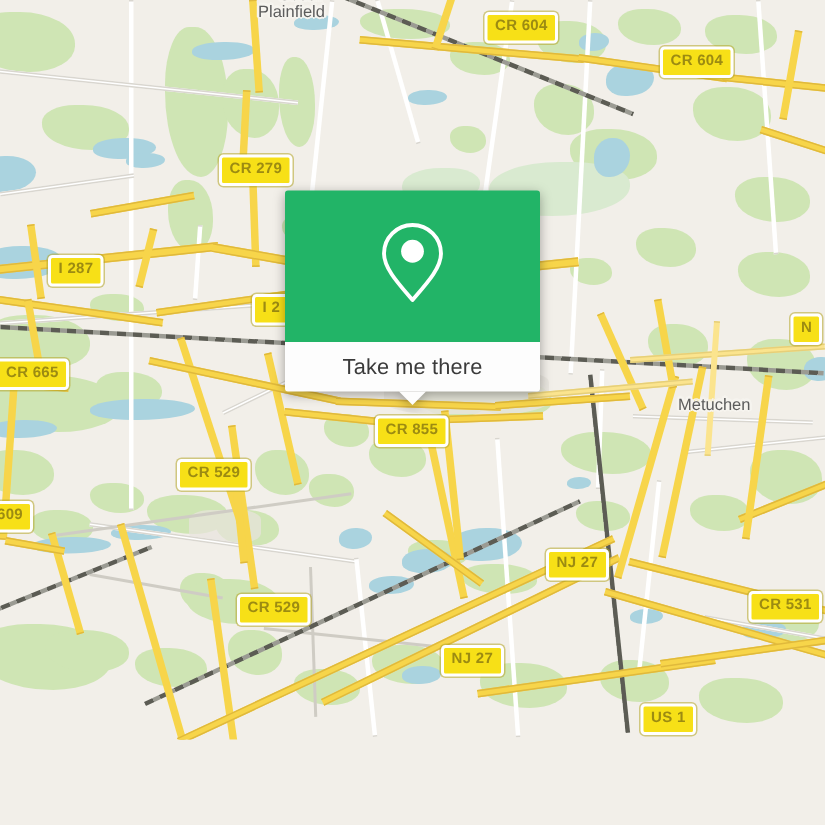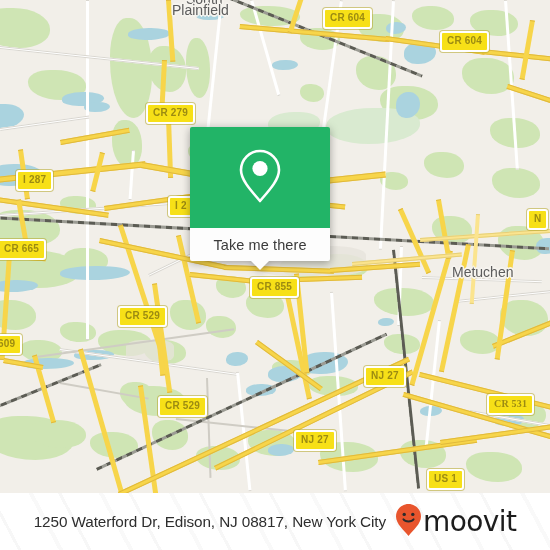--- a/index.html
+++ b/index.html
@@ -40,25 +40,25 @@
     box-shadow:0 0 0 1px rgba(180,165,40,.55);
     letter-spacing:.2px;
   }
   
   .place{
     position:absolute;color:#5c5c5c;white-space:nowrap;
     text-shadow:
       -1.6px 0 #f6f4ef,1.6px 0 #f6f4ef,0 -1.6px #f6f4ef,0 1.6px #f6f4ef,
       -1.2px -1.2px #f6f4ef,1.2px 1.2px #f6f4ef,-1.2px 1.2px #f6f4ef,1.2px -1.2px #f6f4ef;
   }
-  .place-lg{font-size:14px;}
+  .place-lg{font-size:11px;}
 
   
   #callout{
-    position:absolute;left:190px;top:127px;width:140px;
+    position:absolute;left:190px;top:127px;width:170px;
     filter:drop-shadow(0 2px 4px rgba(0,0,0,.34));
     border-radius:11px;
   }
   #callout-top{
     height:101px;background:#22b467;display:flex;
     align-items:center;justify-content:center;
     border-radius:2px 2px 0 0;
   }
   #callout-bottom{
     height:33px;background:#fdfdfd;display:flex;
@@ -298,28 +298,28 @@
       <div class="road prim" style="left:476px;top:214px;width:4px;height:90px;transform:rotate(4deg);"></div>
       <div class="road prim" style="left:352px;top:262px;width:110px;height:4px;transform:rotate(-5deg);"></div>
       <div class="road mway" style="left:530px;top:20px;width:5px;height:60px;transform:rotate(10deg);"></div>
       <div class="road mway" style="left:508px;top:84px;width:50px;height:5px;transform:rotate(18deg);"></div>
     </div>
 
     <div class="layer">
       <div class="shield" style="left:323px;top:8px;">CR 604</div>
       <div class="shield" style="left:440px;top:31px;">CR 604</div>
       <div class="shield" style="left:146px;top:103px;">CR 279</div>
-      <div class="shield" style="left:16px;top:170px;">I 287</div>
+      <div class="shield" style="left:32px;top:170px;">I 287</div>
       <div class="shield" style="left:168px;top:196px;">I 2</div>
       <div class="shield" style="left:-3px;top:239px;">CR 665</div>
       <div class="shield" style="left:250px;top:277px;">CR 855</div>
       <div class="shield" style="left:118px;top:306px;">CR 529</div>
       <div class="shield" style="left:-9px;top:334px;">609</div>
       <div class="shield" style="left:364px;top:366px;">NJ 27</div>
-      <div class="shield" style="left:487px;top:394px;font-family:Liberation Serif, serif;">CR 531</div>
+      <div class="shield" style="left:499px;top:394px;">CR 531</div>
       <div class="shield" style="left:158px;top:396px;">CR 529</div>
       <div class="shield" style="left:294px;top:430px;">NJ 27</div>
       <div class="shield" style="left:427px;top:469px;">US 1</div>
       <div class="shield" style="left:527px;top:209px;">N</div>
 
       <div class="place place-lg" style="left:186px;top:-9px;">South</div>
       <div class="place place-lg" style="left:172px;top:2px;">Plainfield</div>
       <div class="place place-lg" style="left:452px;top:264px;">Metuchen</div>
     </div>
 
@@ -333,31 +333,14 @@
         </span>
       </div>
       <div id="callout-bottom">
         <span id="callout-label">Take me there</span>
       </div>
       <div id="callout-tail"></div>
     </div>
 
   </div>
 
-  <div id="footer">
-    <div id="footer-wm"></div>
-    <div id="footer-inner">
-      <span id="footer-address">1250 Waterford Dr, Edison, NJ 08817, New York City</span>
-      <span id="brand">
-        <span>
-          <svg width="27" height="34" viewBox="0 0 27 34" aria-hidden="true">
-            <path d="M13.5 1 C6.6 1 1 6.6 1 13.5 C1 21 9 27 13.5 33 C18 27 26 21 26 13.5 C26 6.6 20.4 1 13.5 1 Z" fill="#e8552d"></path>
-            <circle cx="9.2" cy="11.4" r="1.7" fill="#2b2b2b"></circle>
-            <circle cx="17.8" cy="11.4" r="1.7" fill="#2b2b2b"></circle>
-            <path d="M8.4 16.3 C10.3 19.3 16.7 19.3 18.6 16.3" fill="none" stroke="#2b2b2b" stroke-width="1.9" stroke-linecap="round"></path>
-          </svg>
-        </span>
-        <span id="brand-word">moovit</span>
-      </span>
-    </div>
-  </div>
 
 </div>
 
 </body></html>

